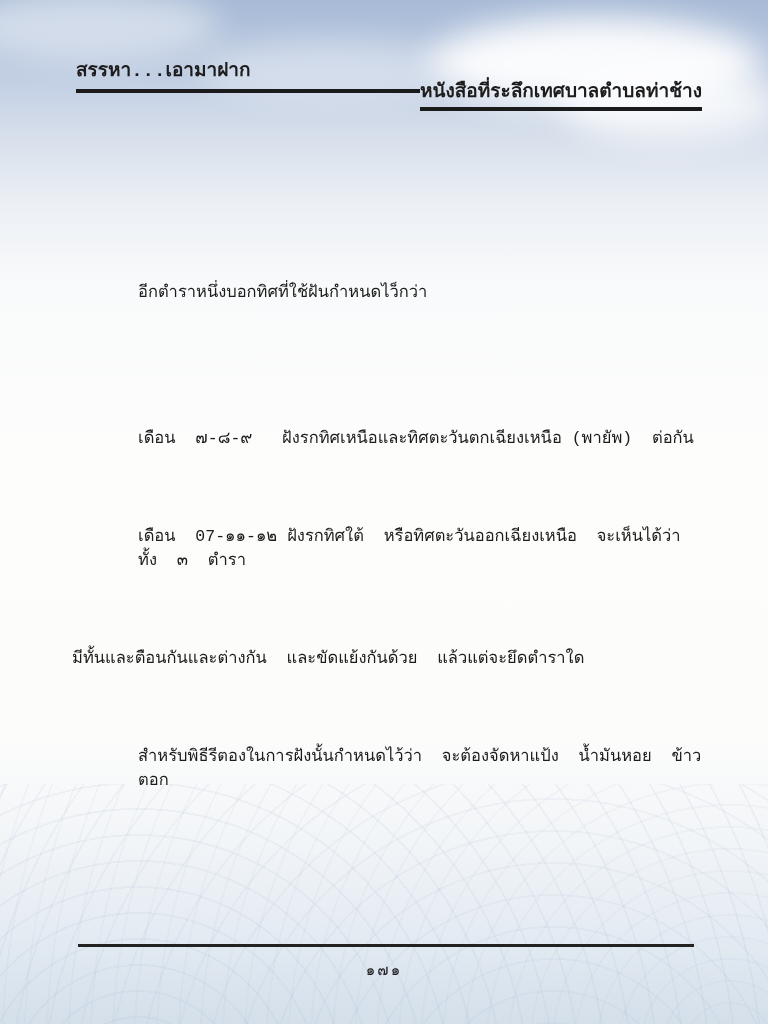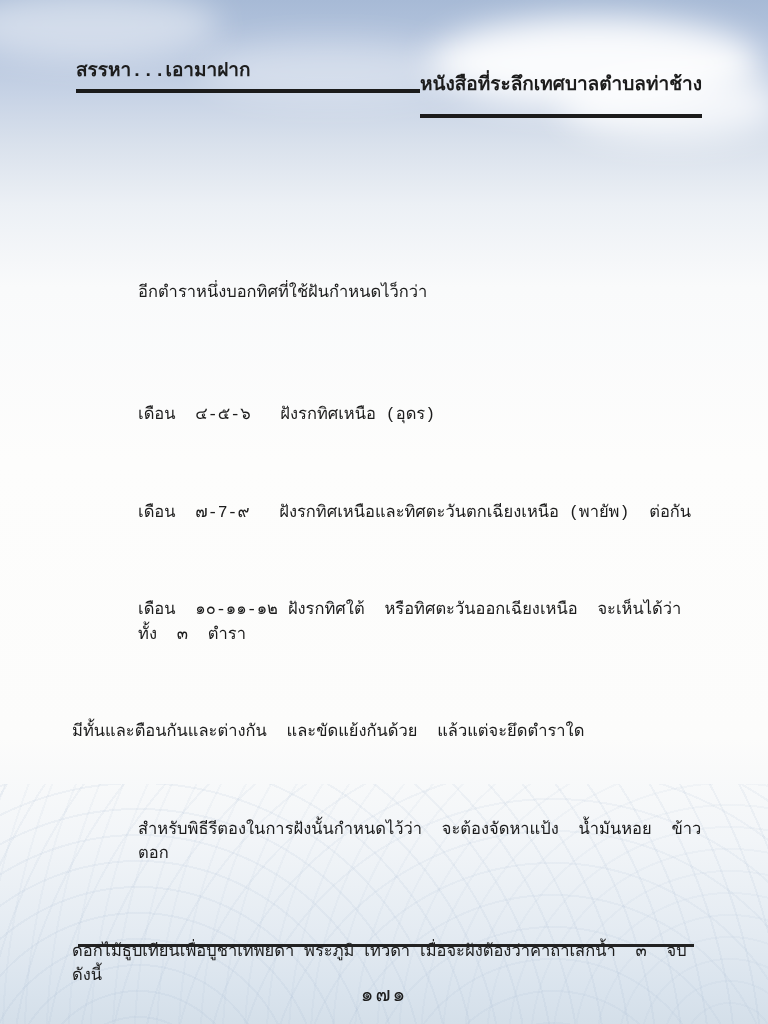--- a/index.html
+++ b/index.html
@@ -25,36 +25,36 @@
     background:
       repeating-radial-gradient(circle at 18% 130%, rgba(150,172,200,0.10) 0 2px, rgba(0,0,0,0) 2px 26px),
       repeating-radial-gradient(circle at 72% 140%, rgba(150,172,200,0.09) 0 2px, rgba(0,0,0,0) 2px 32px),
       repeating-radial-gradient(circle at 95% 110%, rgba(150,172,200,0.07) 0 2px, rgba(0,0,0,0) 2px 22px);
   }
   .header {
     position:absolute; left:76px; right:66px; top:54px;
     display:flex; align-items:flex-start;
   }
   .header-left-wrap { flex:1; border-bottom:4px solid #1b1b1b; padding-bottom:5px; }
-  .header-right-wrap { border-bottom:4px solid #1b1b1b; padding-bottom:16px; margin-top:14px; }
+  .header-right-wrap { border-bottom:4px solid #1b1b1b; padding-bottom:2px; margin-top:21px; }
   .header-title { font-weight:bold; font-size:19px; white-space:nowrap; }
   .body-text {
     position:absolute; left:72px; top:110px; width:634px;
     font-size:16.5px; line-height:24.4px;
     white-space:pre-wrap;
   }
   .line { min-height:24.4px; }
   .line.indent { padding-left:66px; }
   .footer-rule {
     position:absolute; left:78px; right:74px; top:944px;
     border-top:3.5px solid #222;
   }
   .page-number {
     position:absolute; left:0; right:0; top:958px;
-    text-align:center; font-size:20px; letter-spacing:2px;margin-top:20px;
+    text-align:center; font-size:15px; letter-spacing:2px;
   }
 </style>
 </head>
 <body>
 
 <div class="page">
 
   <div class="cloud c1"></div>
   <div class="cloud c2"></div>
   <div class="cloud c3"></div>
@@ -71,31 +71,29 @@
   </div>
 
   <div class="body-text">
 
     <div>
       
     
         <div class="line indent">อีกตำราหนึ่งบอกทิศที่ใช้ฝันกำหนดไว็กว่า</div>
       
       
-        <div class="line indent">เดือน  ๔-๕-๖   ฝังรกทิศเหนือ (อุดร)</div>
       
-        <div class="line indent">เดือน  ๗-7-๙   ฝังรกทิศเหนือและทิศตะวันตกเฉียงเหนือ (พายัพ)  ต่อกัน</div>
+        <div class="line indent">เดือน  ๗-๘-๙   ฝังรกทิศเหนือและทิศตะวันตกเฉียงเหนือ (พายัพ)  ต่อกัน</div>
       
-        <div class="line indent">เดือน  ๑๐-๑๑-๑๒ ฝังรกทิศใต้  หรือทิศตะวันออกเฉียงเหนือ  จะเห็นได้ว่า  ทั้ง  ๓  ตำรา</div>
+        <div class="line indent">เดือน  07-๑๑-๑๒ ฝังรกทิศใต้  หรือทิศตะวันออกเฉียงเหนือ  จะเห็นได้ว่า  ทั้ง  ๓  ตำรา</div>
       
         <div class="line">มีทั้นและตือนกันและต่างกัน  และขัดแย้งกันด้วย  แล้วแต่จะยึดตำราใด</div>
       
         <div class="line indent">สำหรับพิธีรีตองในการฝังนั้นกำหนดไว้ว่า  จะต้องจัดหาแป้ง  น้ำมันหอย  ข้าวตอก</div>
       
-        <div class="line">ดอกไม้ธูปเทียนเพื่อบูชาเทพยดา พระภูมิ เทวดา เมื่อจะฝังต้องว่าคาถาเสกน้ำ  ๓  จบ  ดังนี้</div>
       
         
       
         
       
         
       
         
       
         

